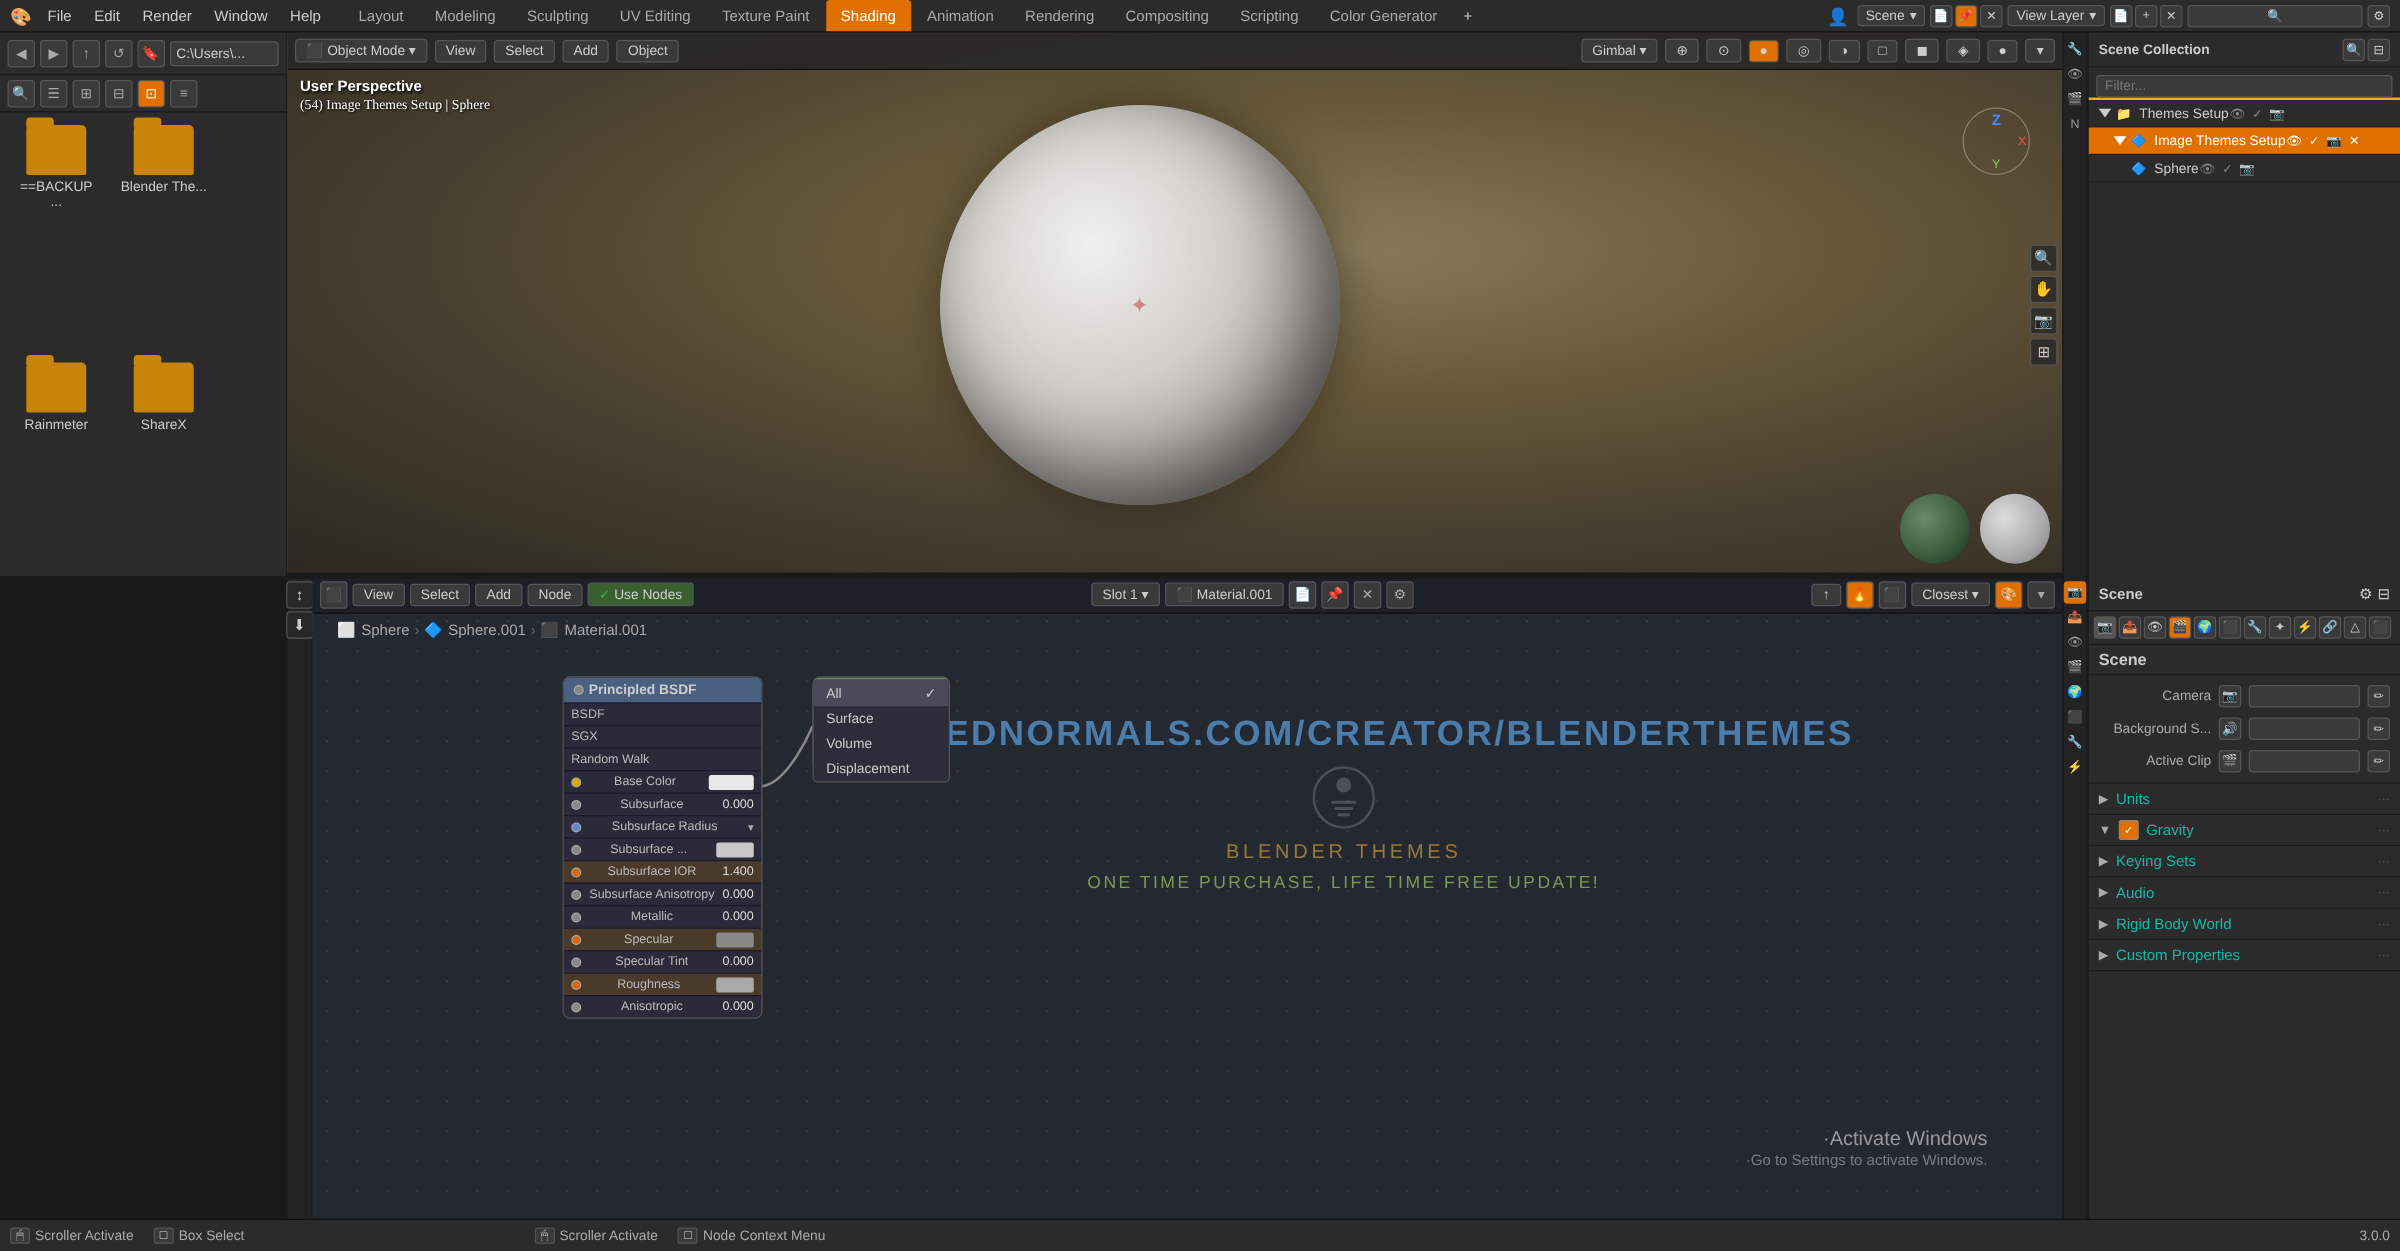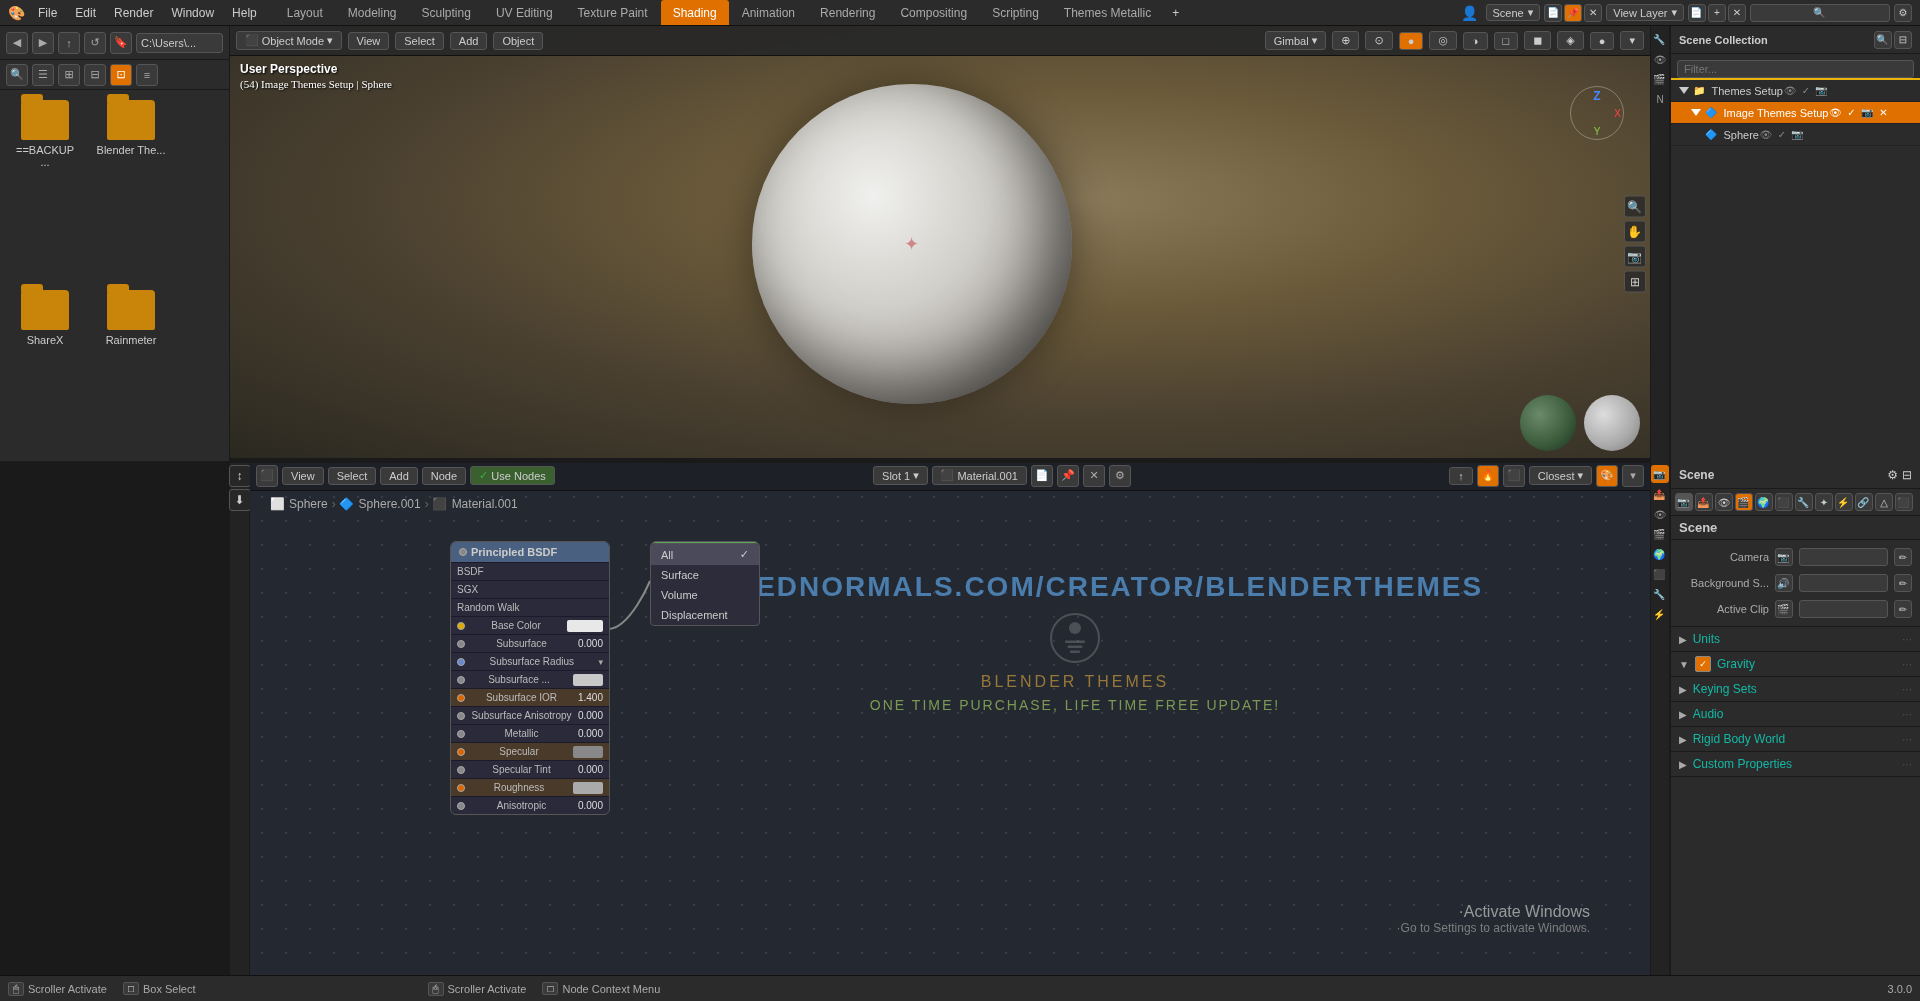--- a/index.html
+++ b/index.html
@@ -695,21 +695,21 @@
     <div class="top-tab">Layout</div>
     <div class="top-tab">Modeling</div>
     <div class="top-tab">Sculpting</div>
     <div class="top-tab">UV Editing</div>
     <div class="top-tab">Texture Paint</div>
     <div class="top-tab active">Shading</div>
     <div class="top-tab">Animation</div>
     <div class="top-tab">Rendering</div>
     <div class="top-tab">Compositing</div>
     <div class="top-tab">Scripting</div>
-    <div class="top-tab">Themes Metallic</div>
+    <div class="top-tab">Color Generator</div>
     <div class="menu-item">+</div>
   </div>
   <div class="top-menu-right">
     <div class="menu-icon">👤</div>
     <div class="scene-selector">
       <span>Scene</span>
       <span>▾</span>
     </div>
     <div style="display:flex;align-items:center;gap:2px;">
       <div class="prop-icon-box">📄</div>
@@ -751,25 +751,25 @@
     <div class="file-item">
       <div class="folder-icon"></div>
       <span class="file-label">==BACKUP ...</span>
     </div>
     <div class="file-item">
       <div class="folder-icon"></div>
       <span class="file-label">Blender The...</span>
     </div>
     <div class="file-item">
       <div class="folder-icon"></div>
-      <span class="file-label">ShareX</span>
+      <span class="file-label">Rainmeter</span>
     </div>
     <div class="file-item">
       <div class="folder-icon"></div>
-      <span class="file-label">Rainmeter</span>
+      <span class="file-label">ShareX</span>
     </div>
   </div>
 </div>
 
 <div class="main-viewport" style="right:270px;">
   <div class="viewport-bg"></div>
 
   <div class="viewport-toolbar">
     <div class="vp-btn">
       <span>⬛</span>

